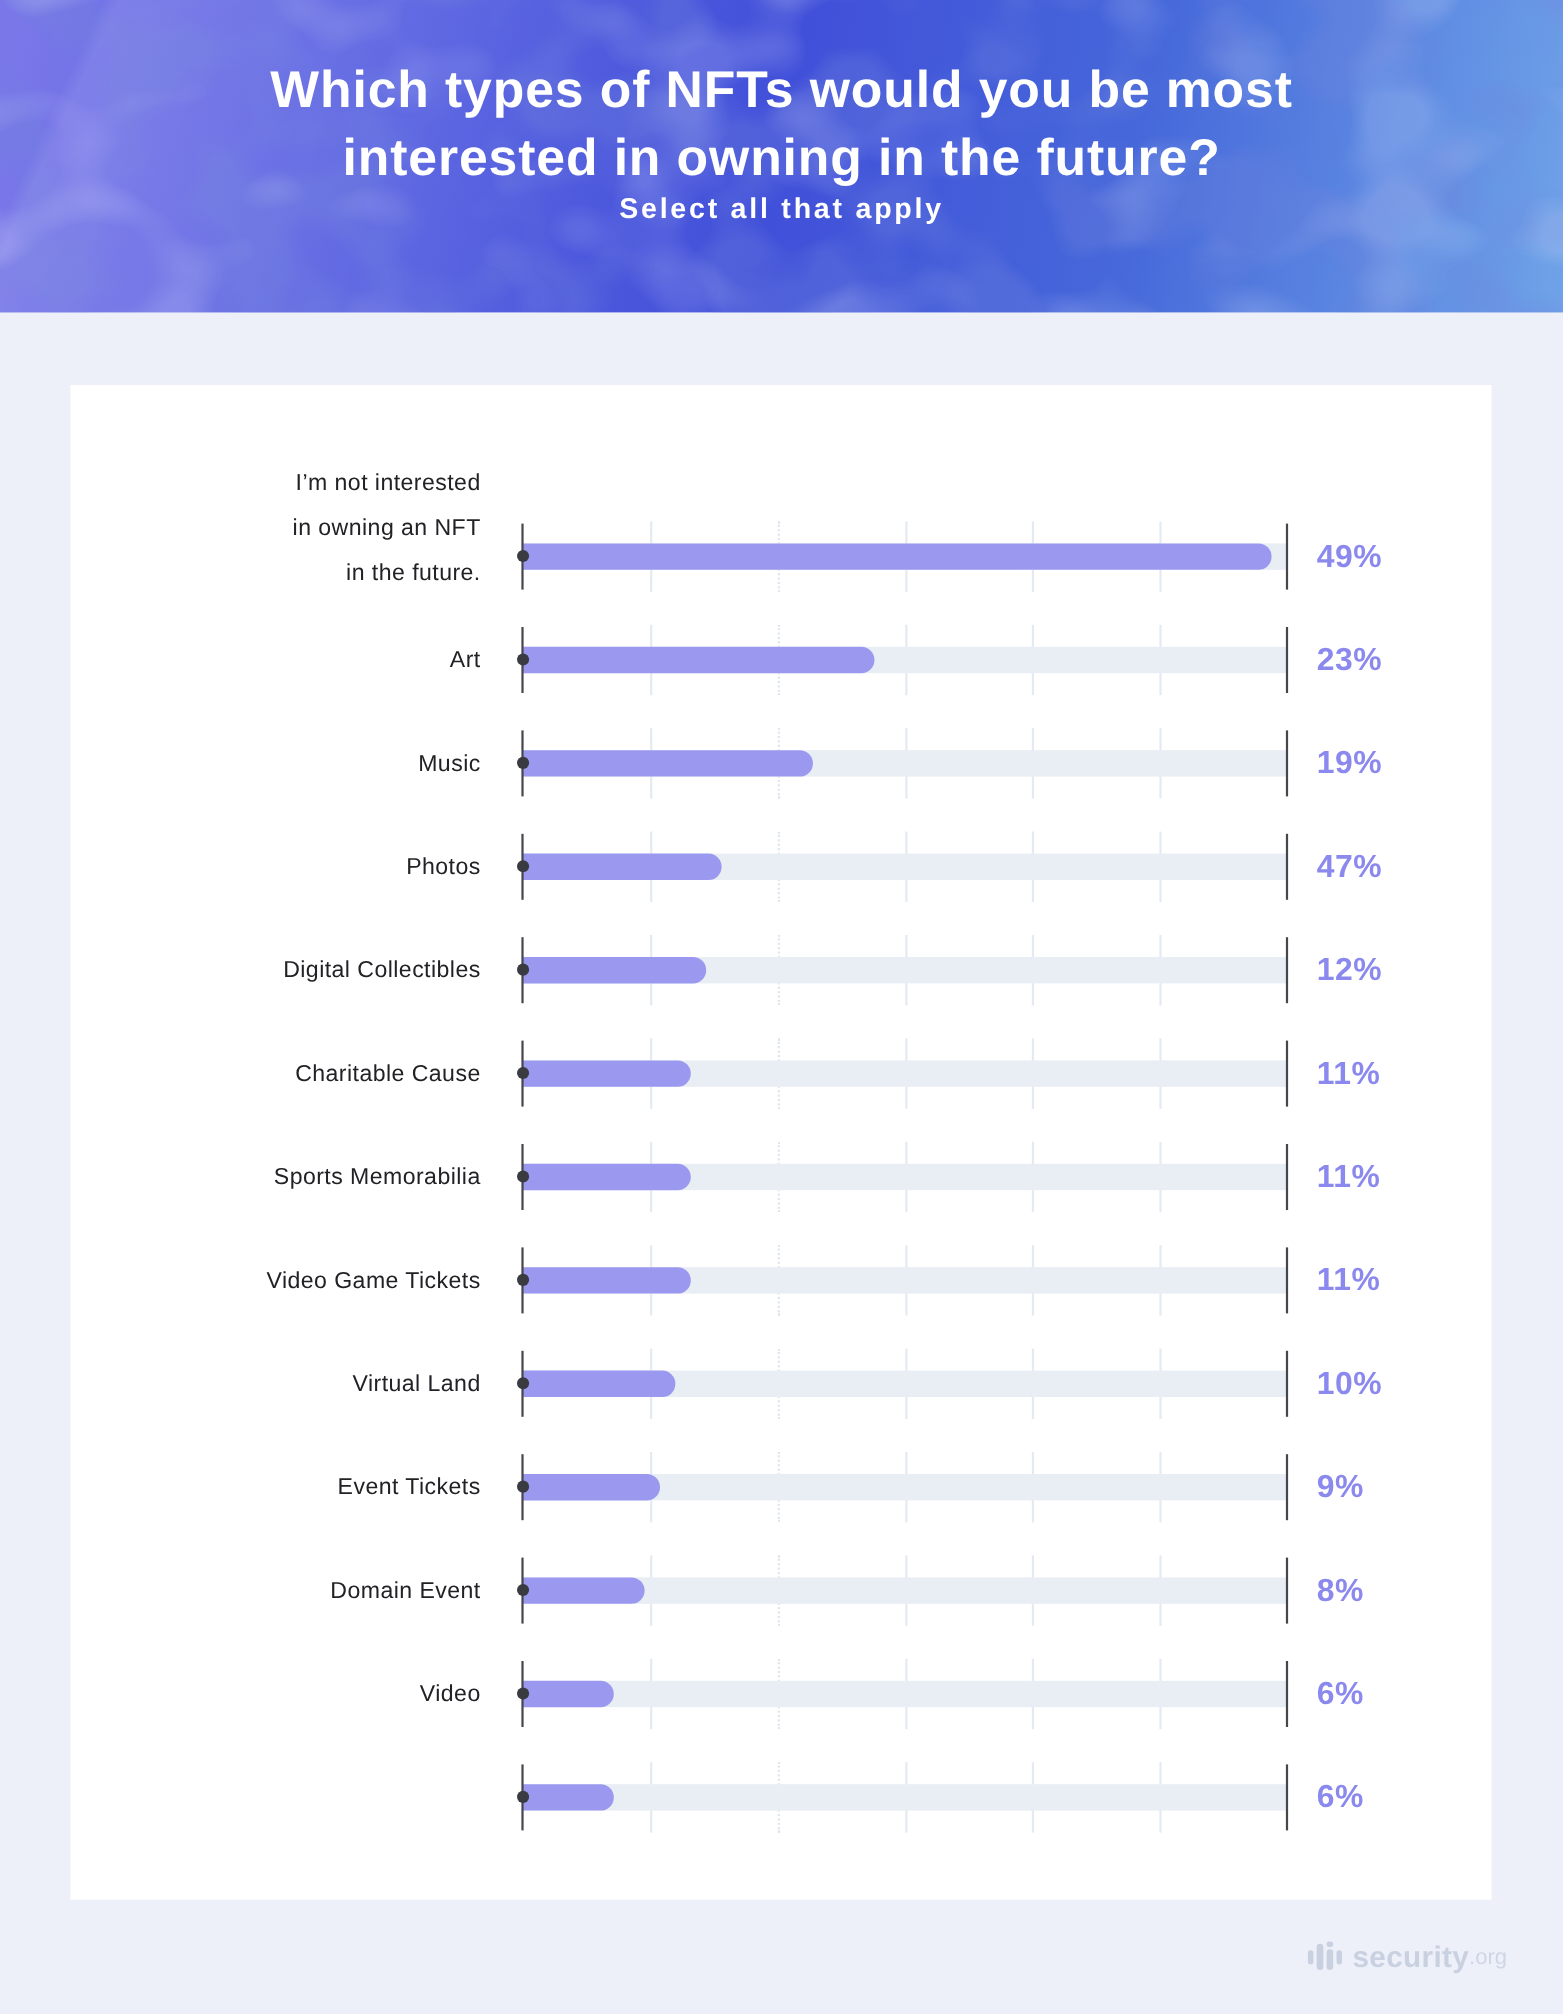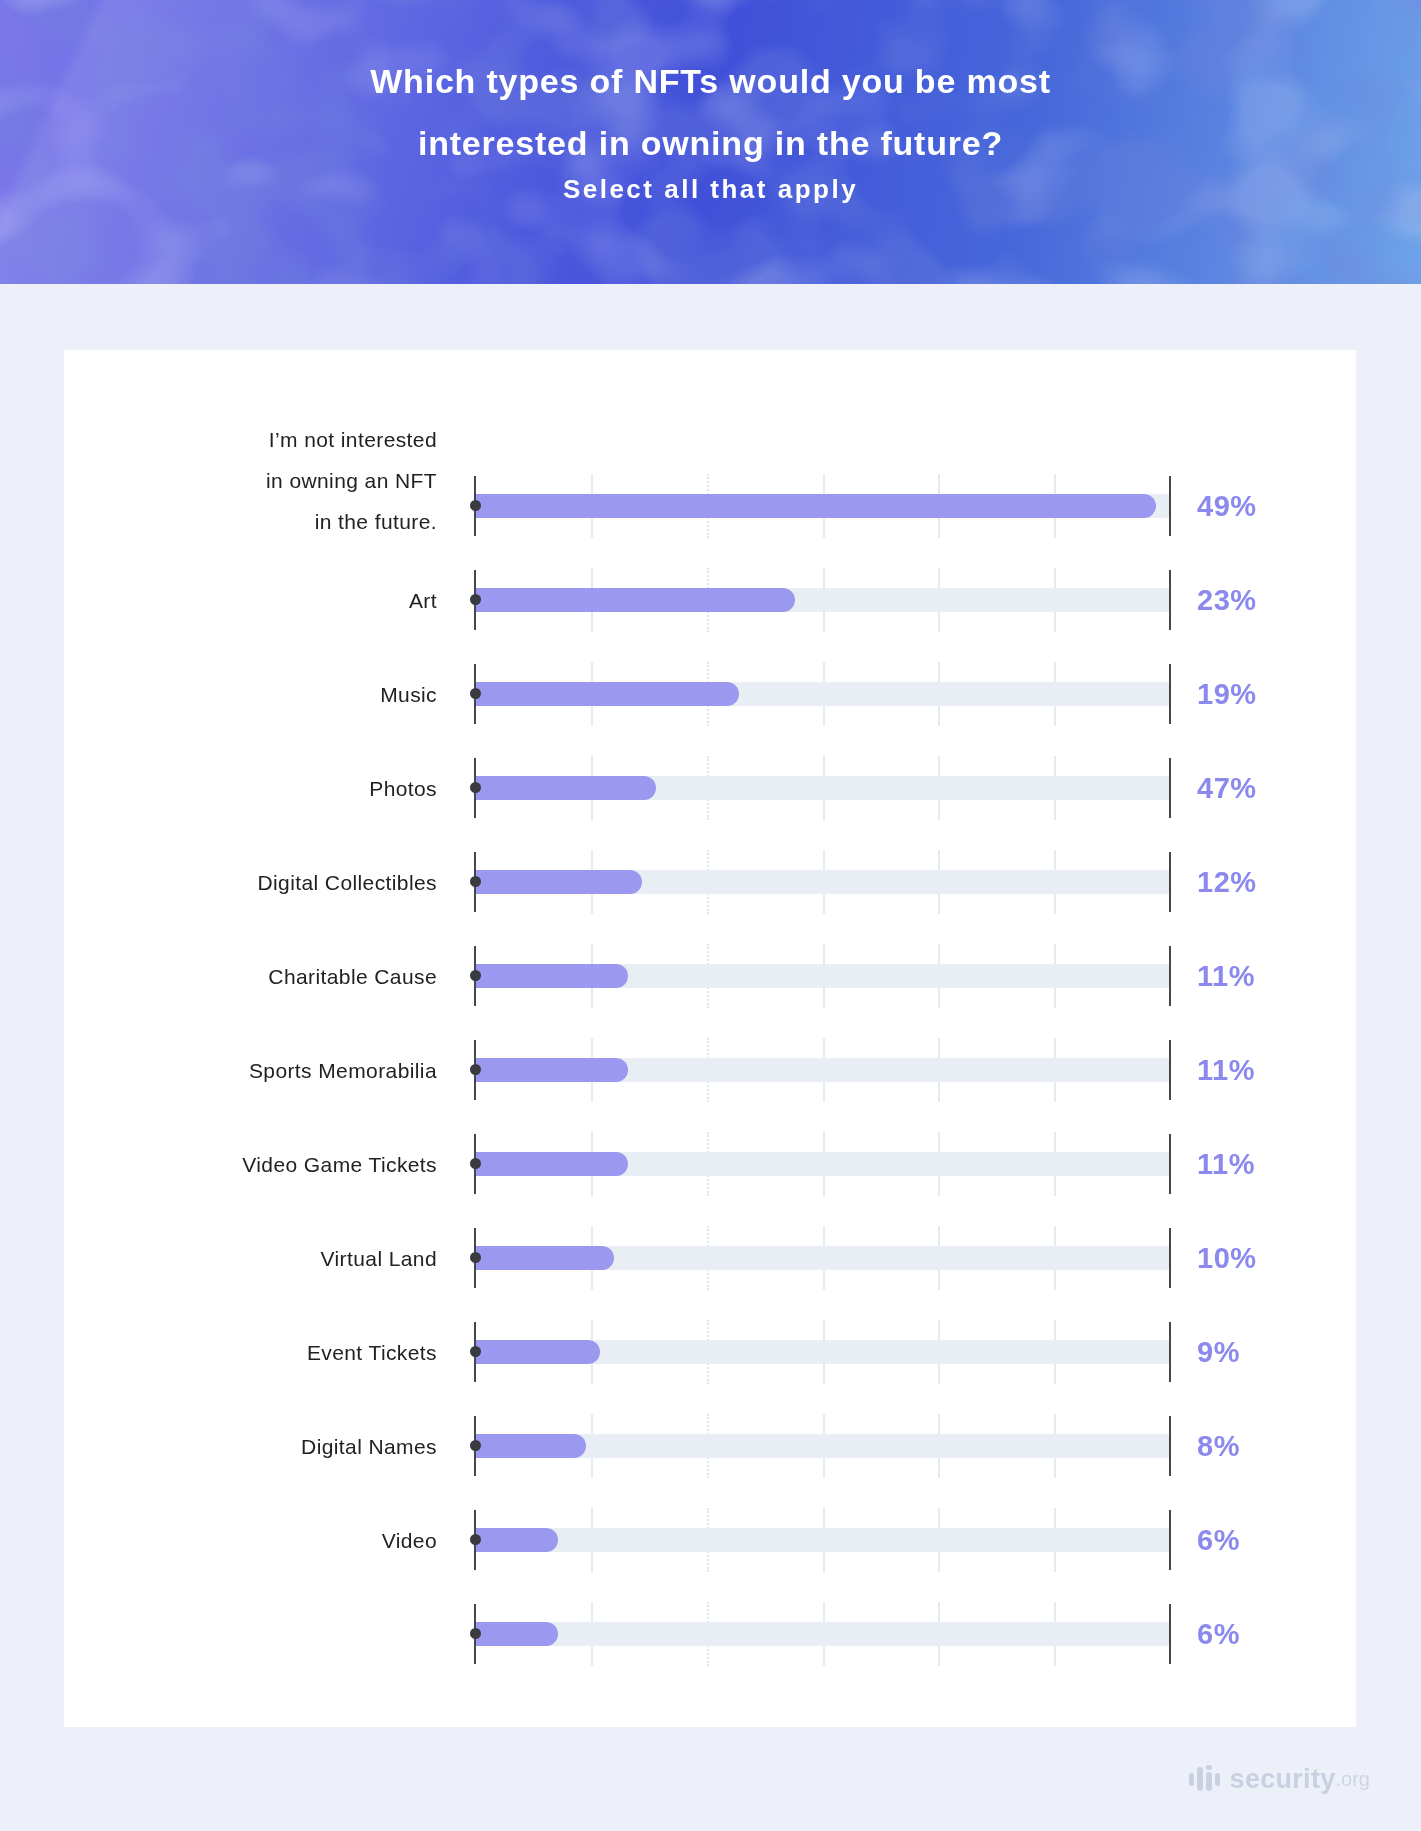--- a/index.html
+++ b/index.html
@@ -13,21 +13,21 @@
   body{font-family:"Liberation Sans","DejaVu Sans",sans-serif;}
   .page{position:relative;width:1421px;height:1831px;background:var(--page-bg);margin:0 auto;overflow:hidden;}
 
   
   .header{position:absolute;left:0;top:0;width:1421px;height:284px;overflow:hidden;
     background:linear-gradient(100deg,var(--hdr-a) 0%,var(--hdr-b) 26%,var(--hdr-c) 50%,var(--hdr-d) 72%,var(--hdr-e) 100%);}
   .header svg.camo{position:absolute;left:0;top:0;}
   .streak{position:absolute;left:0;top:0;width:100%;height:100%;
     background:linear-gradient(115deg,rgba(255,255,255,0) 6%,rgba(255,255,255,0.09) 7%,rgba(255,255,255,0.03) 30%,rgba(255,255,255,0) 42%);}
   .header-inner{position:relative;text-align:center;padding-top:50px;}
-  .title{color:#ffffff;font-size:34px;font-weight:700;line-height:62px;letter-spacing:0.8px;}
+  .title{color:#ffffff;font-size:47px;font-weight:700;line-height:62px;letter-spacing:0.8px;}
   .subtitle{color:#ffffff;font-size:26px;font-weight:700;letter-spacing:2.5px;}
 
   
   .card{position:absolute;left:64px;top:350px;width:1292px;height:1377px;background:var(--card-bg);}
   .rows{position:absolute;left:0;top:109px;width:100%;}
   .row{position:relative;width:100%;height:94px;}
   .row-label{position:absolute;left:0;top:50%;width:373px;transform:translateY(-50%);
     text-align:right;color:var(--label);font-size:21px;line-height:41px;letter-spacing:0.4px;}
   .row-label.up{transform:translateY(calc(-50% - 26px));}
   .plot{position:absolute;left:411px;top:0;width:695px;height:94px;}
@@ -263,21 +263,21 @@
             <div class="track"></div>
             <div class="bar" style="width: 125px;"></div>
             <div class="tick left"></div>
             <div class="tick right"></div>
             <div class="dot"></div>
           </div>
           <div class="row-pct">9%</div>
         </div>
         <div class="row">
           <div class="row-label">
-            <div>Digital Names</div>
+            <div>Domain Event</div>
           </div>
           <div class="plot">
             <div class="gridline" style="left: 115.833px;"></div>
             <div class="gridline dotted" style="left: 231.667px;"></div>
             <div class="gridline" style="left: 347.5px;"></div>
             <div class="gridline" style="left: 463.333px;"></div>
             <div class="gridline" style="left: 579.167px;"></div>
             <div class="track"></div>
             <div class="bar" style="width: 111px;"></div>
             <div class="tick left"></div>

